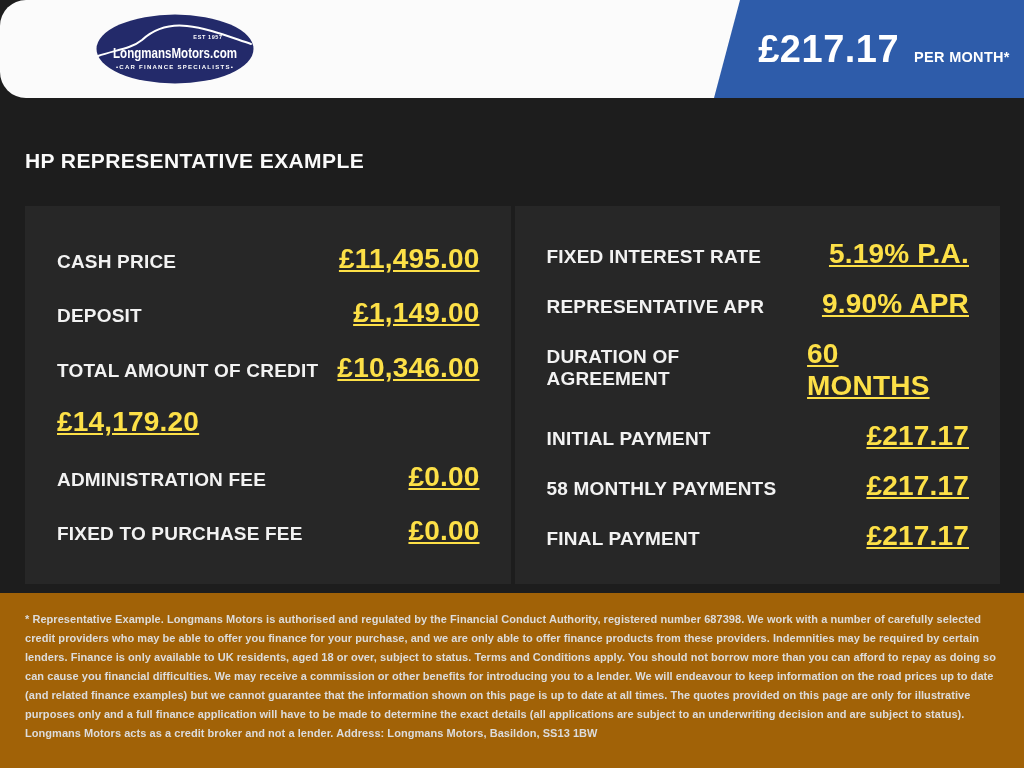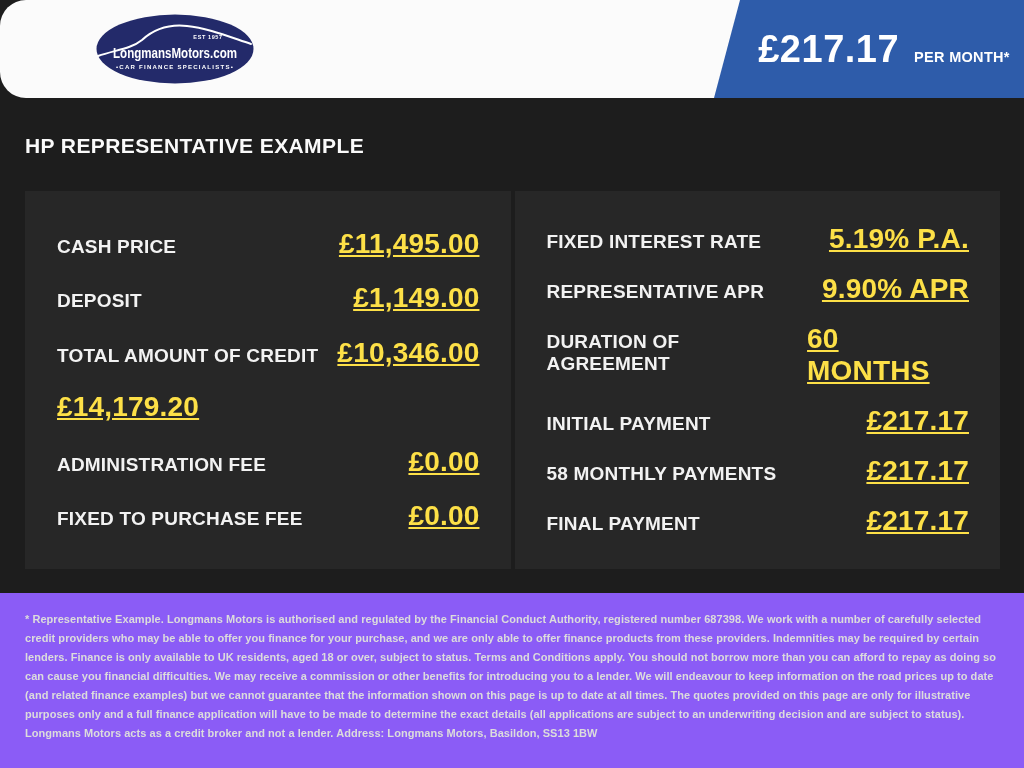--- a/index.html
+++ b/index.html
@@ -52,21 +52,21 @@
     font-weight: 700;
     margin-left: 15px;
     margin-top: 15px;
     letter-spacing: 0.3px;
   }
 
   
   .main { padding: 0 24px 0 25px; }
   .page-title {
     margin: 0;
-    padding-top: 35px;
+    padding-top: 50px;
     font-size: 21px;
     line-height: 26px;
     font-weight: 700;
     color: #fafafa;
     letter-spacing: 0.4px;
   }
   .panels {
     display: flex;
     gap: 4px;
     margin-top: 32px;
@@ -100,21 +100,21 @@
     text-decoration: underline;
   }
 
   
   .footer {
     position: absolute;
     left: 0;
     right: 0;
     top: 593px;
     bottom: 0;
-    background: #8b5cf6;
+    background: #a16207;
     padding: 17px 28px 0 25px;
   }
   .footer p {
     margin: 0;
     font-size: 11px;
     font-weight: 700;
     line-height: 19px;
     color: #dcdcdc;
     letter-spacing: 0.05px;
     max-width: 978px;

